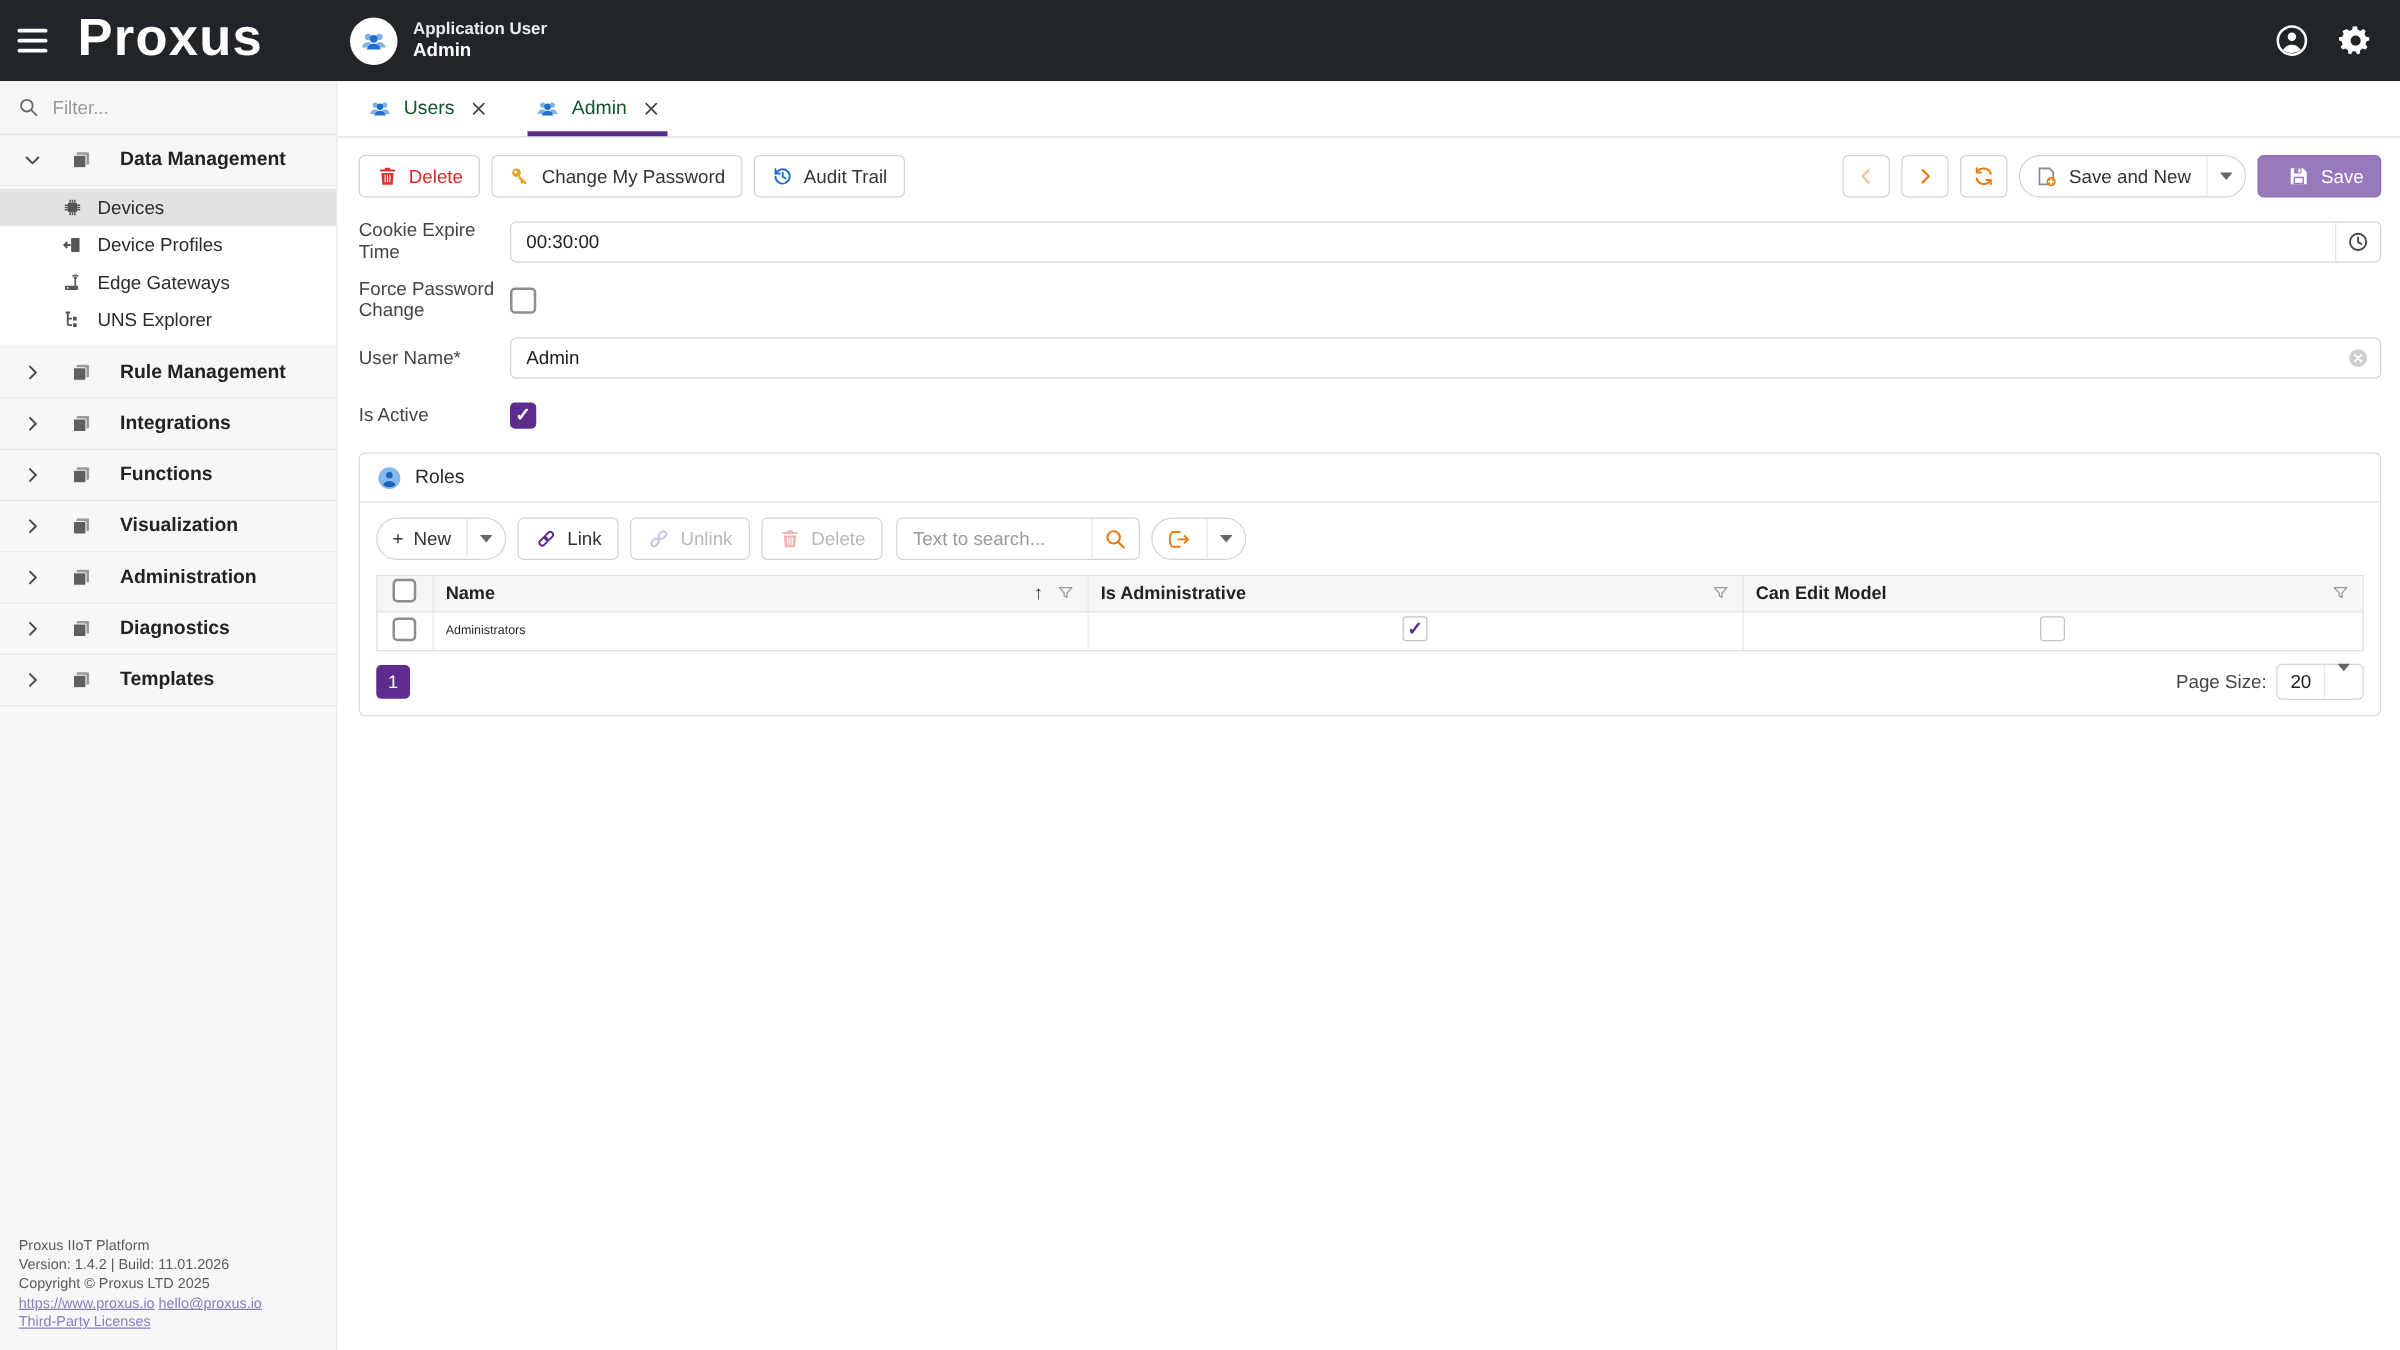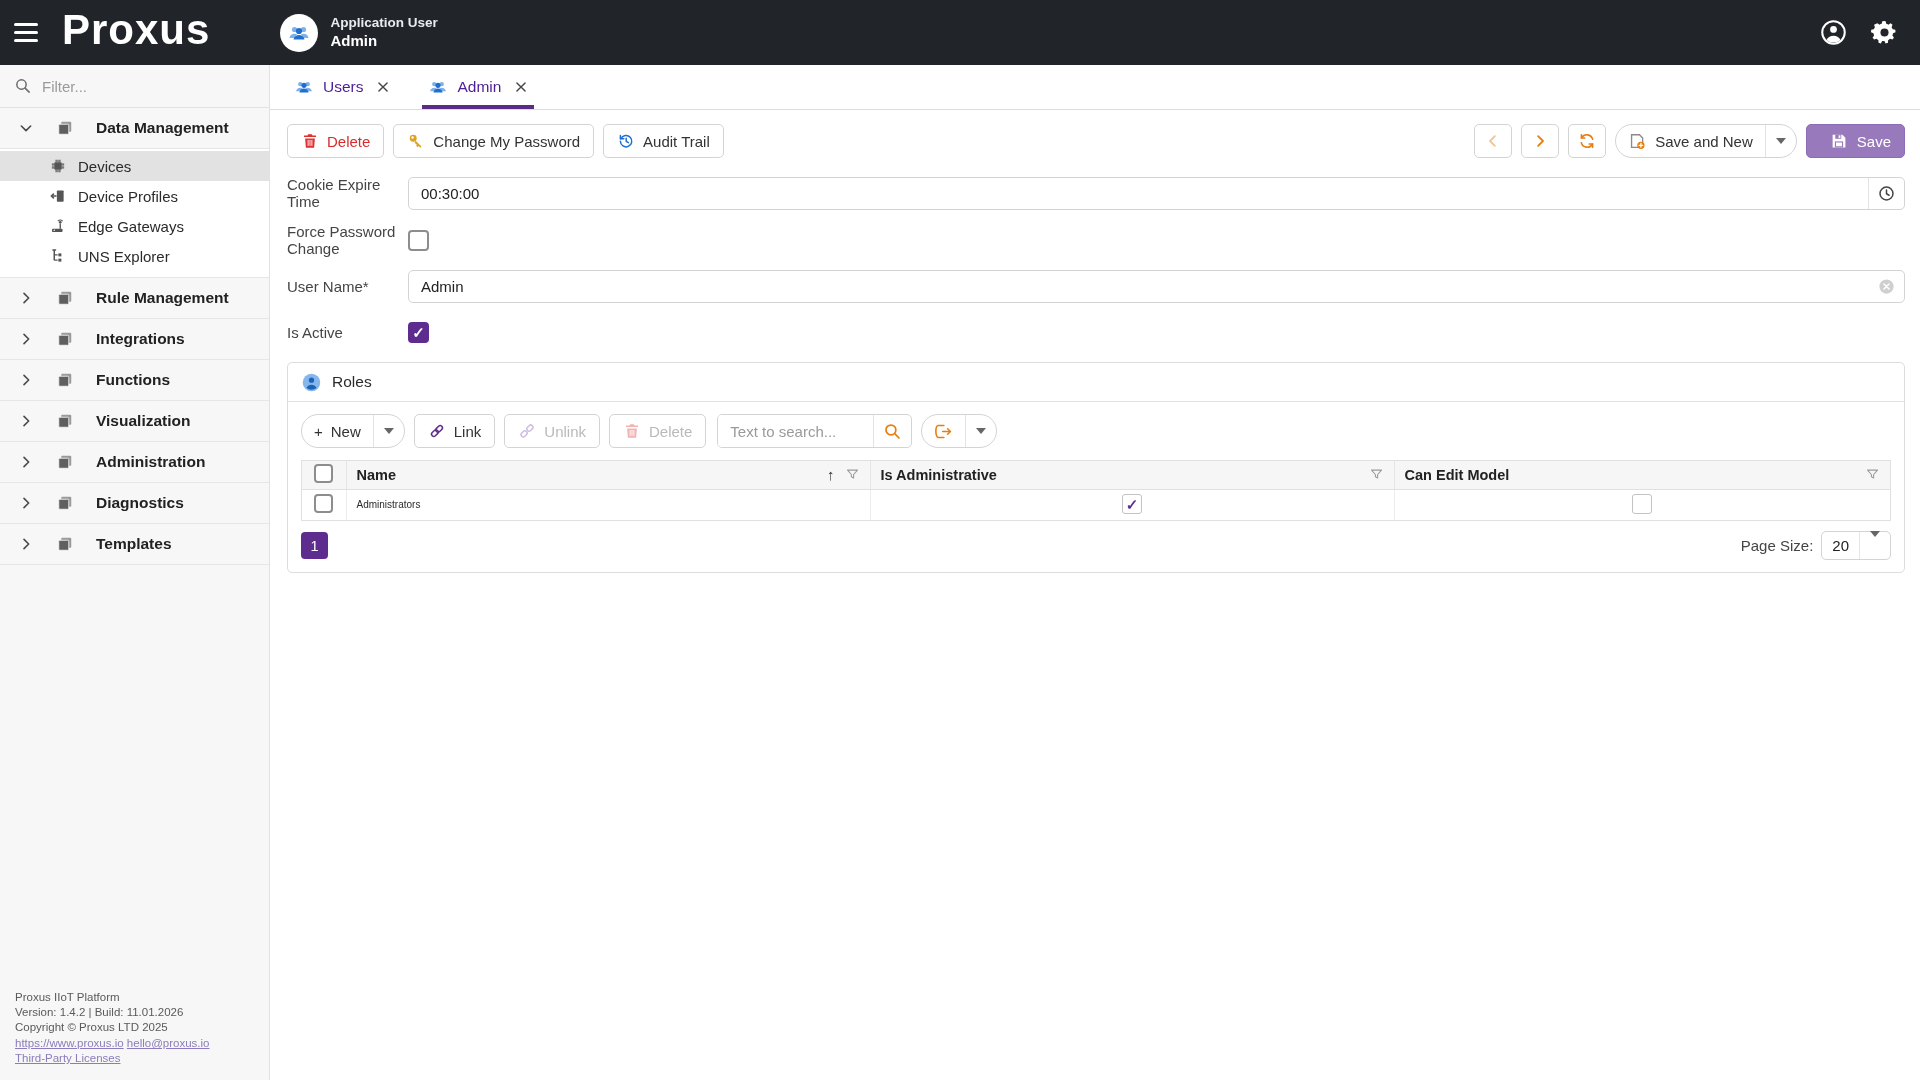--- a/index.html
+++ b/index.html
@@ -39,21 +39,21 @@
   .side-footer a { color:#8b7cbb; text-decoration:underline; cursor:pointer; }
   .side-footer .links { margin-top:1px; }
 
   
   .main { position:absolute; top:65px; left:270px; width:1650px; height:calc(100% - 65px); background:#fff; overflow:hidden; }
 
   
   .tabs { height:45px; display:flex; align-items:stretch; gap:26px; padding-left:18px; border-bottom:1px solid #dcdcdc; }
   .tab { display:flex; align-items:center; gap:9px; padding:0 6px; position:relative; cursor:pointer; }
   .tab .picon { width:20px; height:20px; }
-  .tab-label { font-size:15.5px; color:#4c1d95; }
+  .tab-label { font-size:15.5px; color:#14532d; }
   .tab .close { width:14px; height:14px; color:#444; cursor:pointer; margin-left:4px; }
   .tab.active::after { content:""; position:absolute; left:0; right:0; bottom:0; height:4px; background:#5b2c87; }
 
   
   .toolbar { display:flex; align-items:center; padding:14px 15px 12px 17px; gap:9px; }
   .btn { display:inline-flex; align-items:center; gap:8px; border:1px solid #d4d4d4; background:#fff; border-radius:5px; height:34px; padding:0 13px; font-size:15px; color:#333; cursor:pointer; }
   .btn svg { width:18px; height:18px; flex:none; }
   .btn.danger-text { color:#d92b2b; }
   .btn.square { width:38px; padding:0; justify-content:center; }
   .btn.disabled { cursor:default; }

